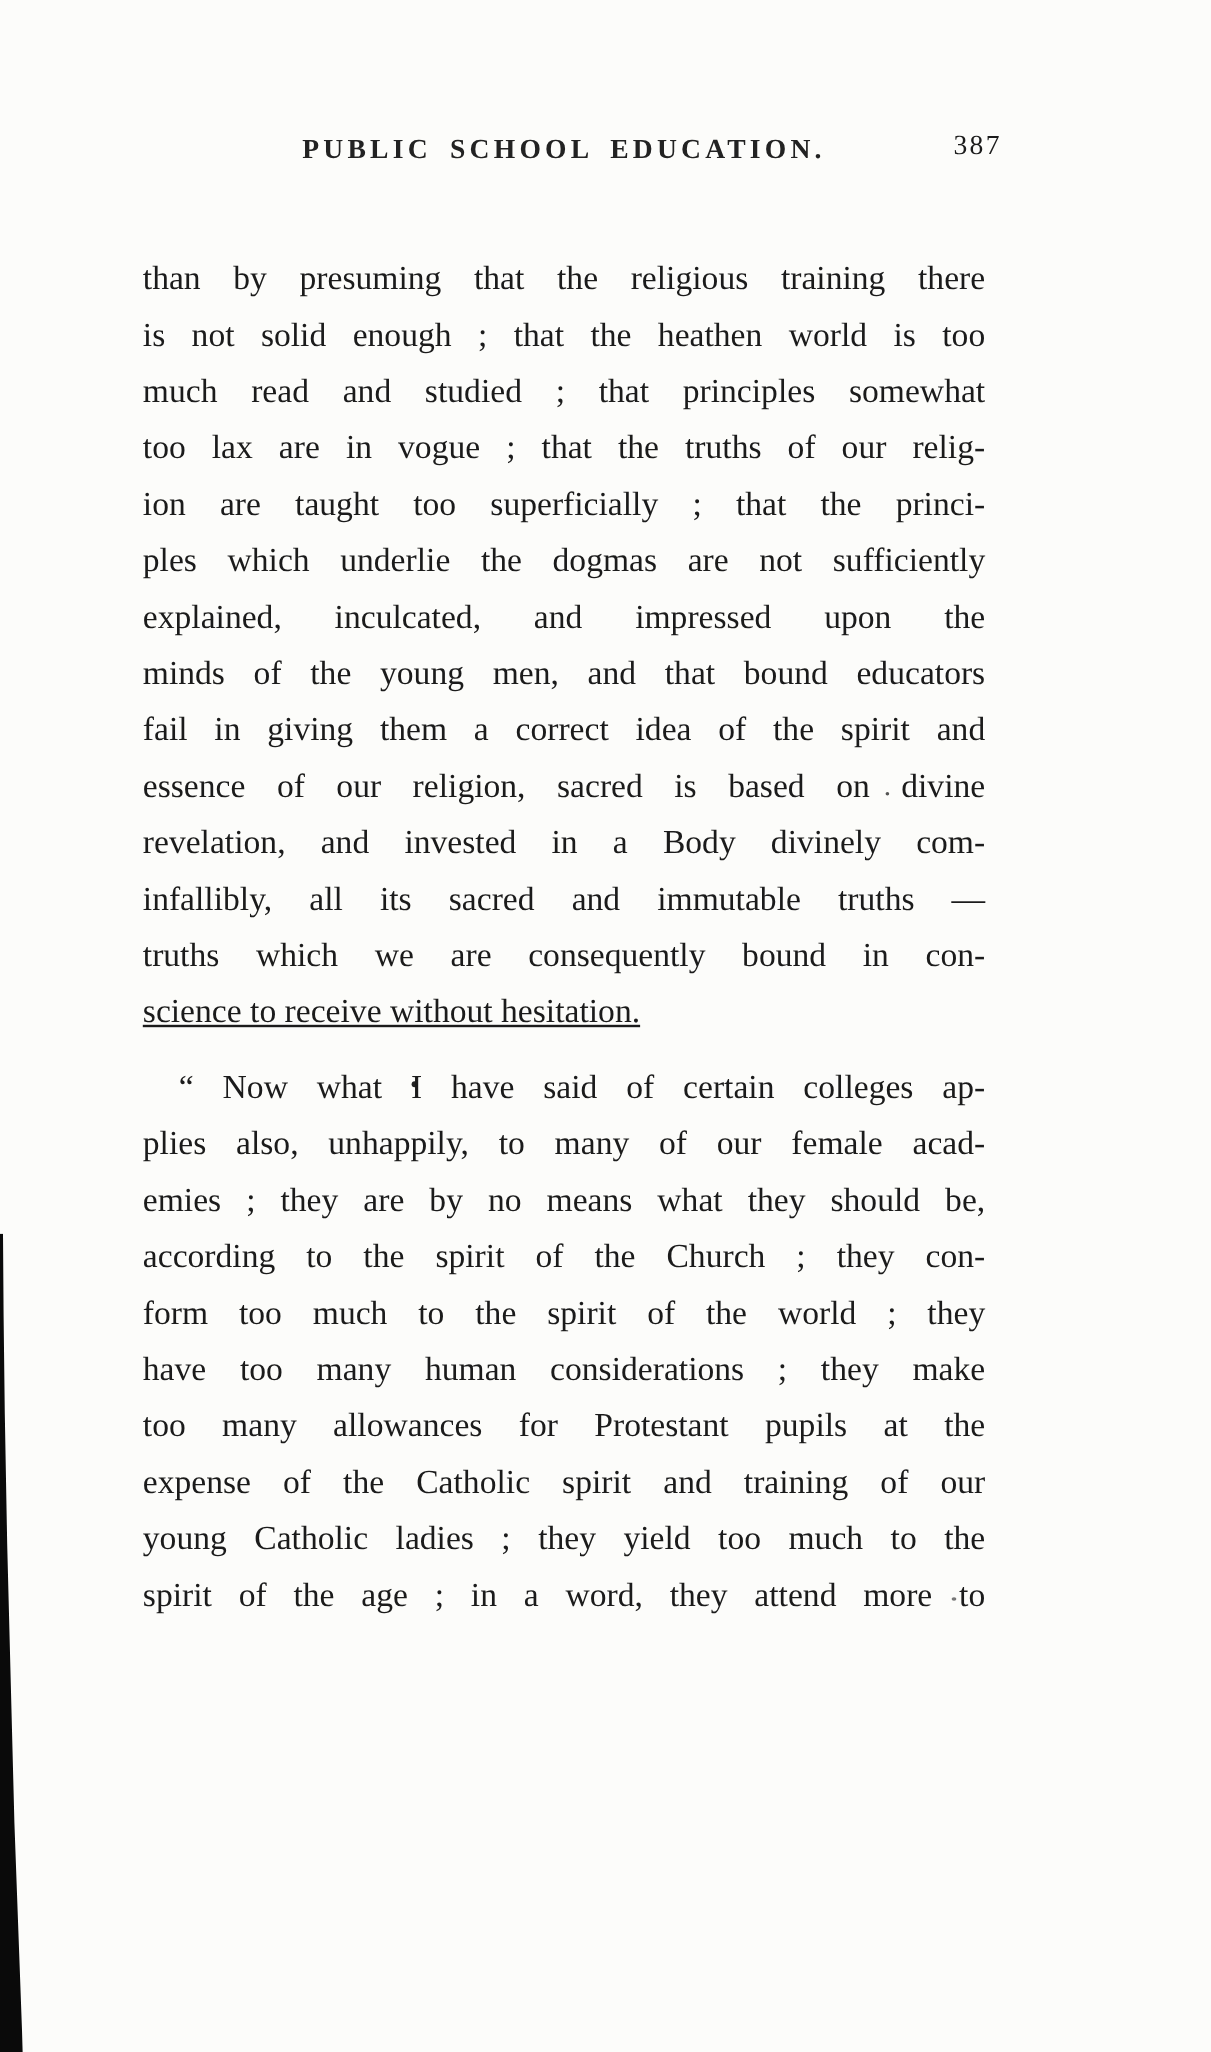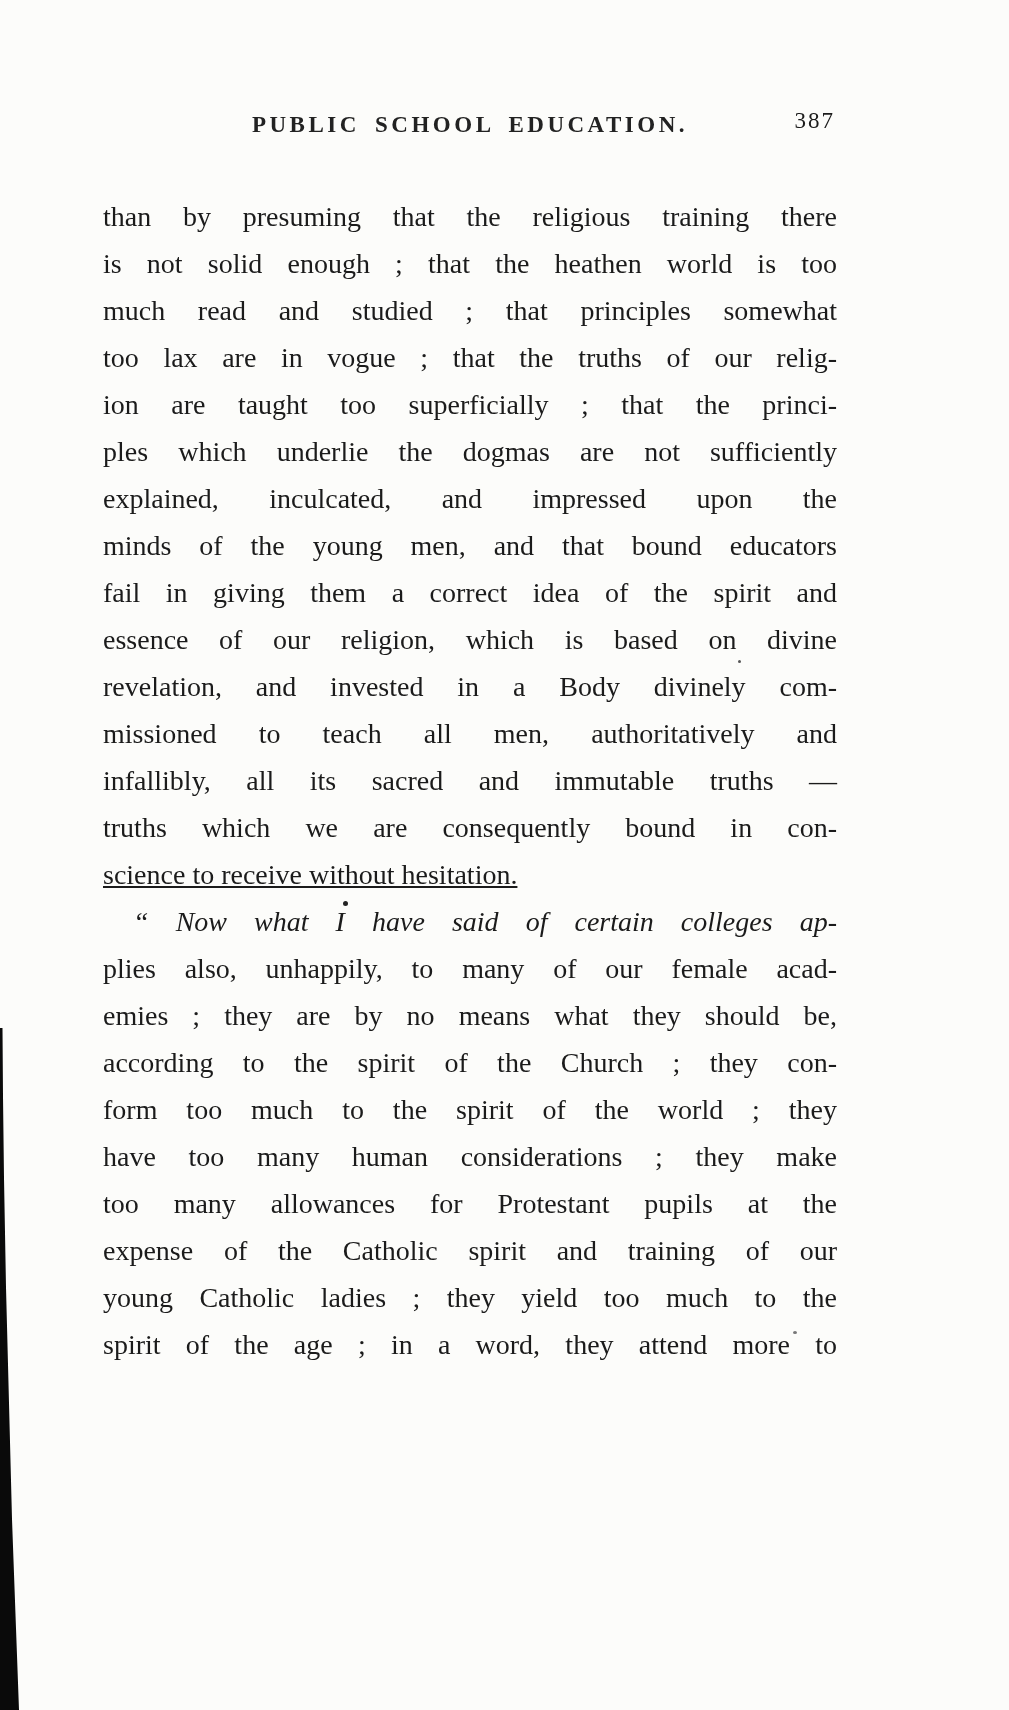--- a/index.html
+++ b/index.html
@@ -50,35 +50,34 @@
     letter-spacing: 2px;
     color: #1b1b1b;
   }
   .text-block {
     position: absolute;
     top: 193px;
     left: 103px;
     width: 734px;
   }
   .paragraph {
-    margin: 0;
+    margin: 16px;
     padding: 0;
   }
   .line {
     font-size: 28px;
     line-height: 47px;
     text-align: justify;
     text-align-last: justify;
     -moz-text-align-last: justify;
     white-space: normal;
     color: #1b1b1b;
   }
   .line.indent {
     text-indent: 30px;
-    font-style: italic;
   }
   .line.para-end {
     text-align-last: left;
     text-decoration: underline;
     -moz-text-align-last: left;
   }
   
   .scan-bar {
     position: absolute;
     left: 0;
@@ -136,23 +135,22 @@
       <div class="paragraph">
         <div class="line">than by presuming that the religious training there</div>
         <div class="line">is not solid enough ; that the heathen world is too</div>
         <div class="line">much read and studied ; that principles somewhat</div>
         <div class="line">too lax are in vogue ; that the truths of our relig-</div>
         <div class="line">ion are taught too superficially ; that the princi-</div>
         <div class="line">ples which underlie the dogmas are not sufficiently</div>
         <div class="line">explained, inculcated, and impressed upon the</div>
         <div class="line">minds of the young men, and that bound educators</div>
         <div class="line">fail in giving them a correct idea of the spirit and</div>
-        <div class="line">essence of our religion, which is based on divine</div>
+        <div class="line">essence of our religion, sacred is based on divine</div>
         <div class="line">revelation, and invested in a Body divinely com-</div>
-        <div class="line">missioned to teach all men, authoritatively and</div>
         <div class="line">infallibly, all its sacred and immutable truths —</div>
         <div class="line">truths which we are consequently bound in con-</div>
         <div class="line para-end">science to receive without hesitation.</div>
       </div>
       <div class="paragraph">
         <div class="line indent">“ Now what I have said of certain colleges ap-</div>
         <div class="line">plies also, unhappily, to many of our female acad-</div>
         <div class="line">emies ; they are by no means what they should be,</div>
         <div class="line">according to the spirit of the Church ; they con-</div>
         <div class="line">form too much to the spirit of the world ; they</div>

